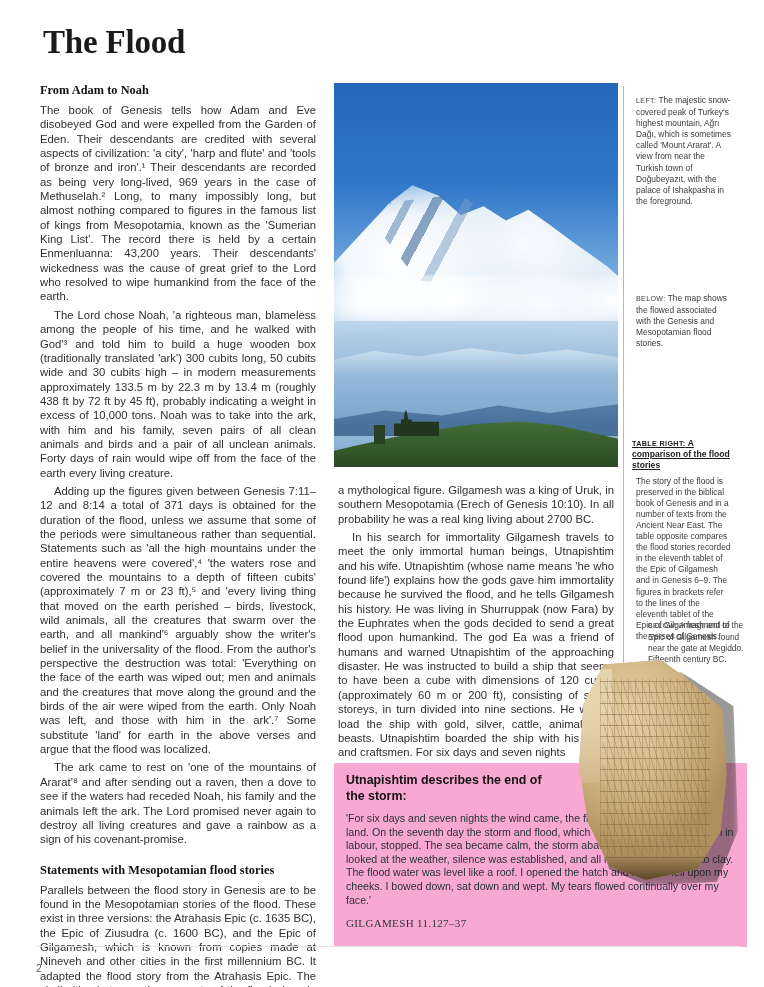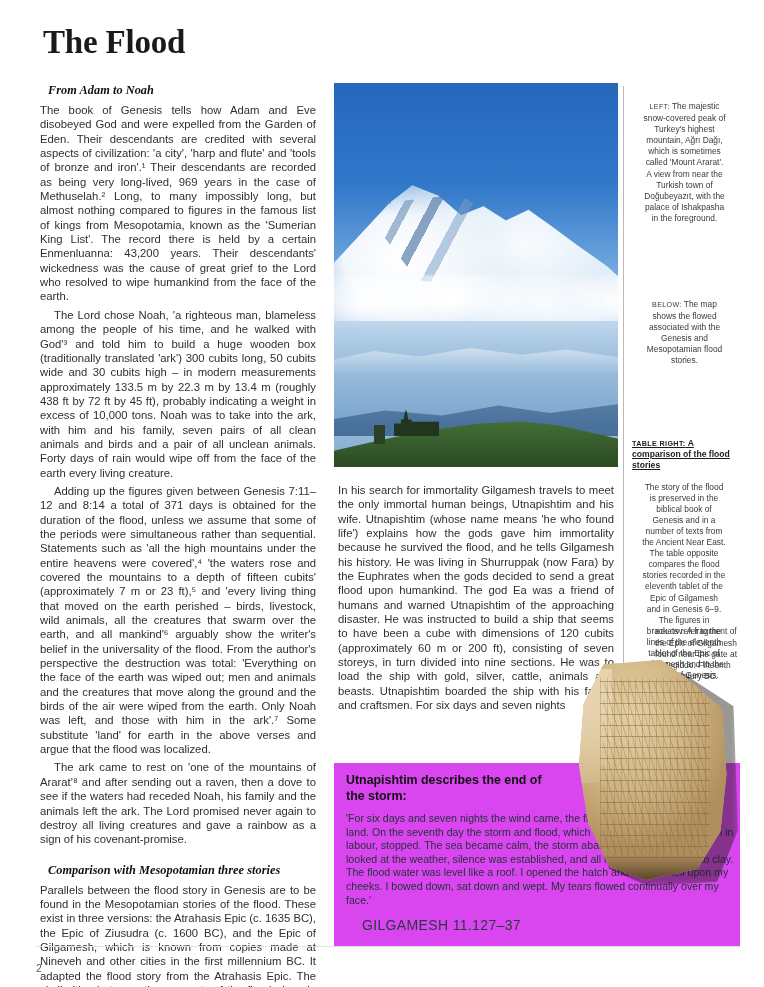--- a/index.html
+++ b/index.html
@@ -54,24 +54,23 @@
     width: 1px;
     height: 590px;
     background: #b9b9b9;
   }
 
   
   h2.sub {
     font-family: "Liberation Serif", serif;
     font-weight: bold;
     font-size: 12.3px;
-    margin: 0 0 5px 12px;
+    margin: 0 0 5px 4px;
     color: #111;
     letter-spacing: 0.05px;
-    font-style: italic;
   }
   h2.sub.spaced { margin-top: 16px; }
 
   p.body {
     margin: 4px;
     font-size: 11.3px;
     line-height: 14.35px;
     text-align: justify;
     color: #2f2f2f;
     hyphens: none;
@@ -169,22 +168,22 @@
     position: absolute; inset: 0;
     background: linear-gradient(180deg, rgba(255,255,255,.05), rgba(255,255,255,0) 30%);
     pointer-events: none;
   }
 
   
   .cap {
     font-size: 8.4px;
     line-height: 11.1px;
     color: #3a3a3a;
-    text-align: center;
-    margin: 10px;
+    text-align: left;
+    margin: 4px;
   }
   .cap .lead {
     font-size: 7.1px;
     letter-spacing: 0.35px;
   }
   .cap-block { margin-bottom: 0; }
   .cap-left   { position: absolute; left: 0; top: 8px;   width: 105px; }
   .cap-right  { position: absolute; left: 0; top: 206px; width: 105px; }
   .cap-table  { position: absolute; left: 0; top: 355px; width: 104px; }
   .cap-below  { position: absolute; left: 12px; top: 533px; width: 104px; }
@@ -259,45 +258,47 @@
     background: linear-gradient(120deg, rgba(255,248,228,.55), rgba(255,248,228,0));
   }
 
   
   .quotebox {
     position: absolute;
     left: 334px;
     top: 763px;
     width: 406px;
     height: 184px;
-    background: #d946ef;
+    background: #f9a8d4;
+    padding-left: 7px;
   }
   .quote-title {
     position: absolute;
     left: 12px; top: 10px;
     width: 210px;
     font-size: 12.4px;
     line-height: 15.5px;
     font-weight: bold;
     color: #111;
   }
   .quote-body {
     position: absolute;
     left: 12px; top: 49px;
     width: 392px;
     font-size: 10.6px;
     line-height: 13.6px;
     color: #25323a;
   }
   .quote-src {
     position: absolute;
-    left: 28px; top: 154px;
-    font-size: 14px;
+    left: 12px; top: 154px;
+    font-size: 11px;
     letter-spacing: 0.35px;
     color: #2a3840;
+    font-family: Liberation Serif, serif;
   }
 
   
   .folio {
     position: absolute;
     left: 36px;
     top: 963px;
     font-size: 10.4px;
     color: #5d5d5d;
   }
@@ -319,21 +320,21 @@
 
 <div class="col-left">
 
   <h2 class="sub">From Adam to Noah</h2>
   <p class="body noind">The book of Genesis tells how Adam and Eve disobeyed God and were expelled from the Garden of Eden. Their descendants are credited with several aspects of civilization: 'a city', 'harp and flute' and 'tools of bronze and iron'.¹ Their descendants are recorded as being very long-lived, 969 years in the case of Methuselah.² Long, to many impossibly long, but almost nothing compared to figures in the famous list of kings from Mesopotamia, known as the 'Sumerian King List'. The record there is held by a certain Enmenluanna: 43,200 years. Their descendants' wickedness was the cause of great grief to the Lord who resolved to wipe humankind from the face of the earth.</p>
 
   <p class="body noind">The Lord chose Noah, 'a righteous man, blameless among the people of his time, and he walked with God'³ and told him to build a huge wooden box (traditionally translated 'ark') 300 cubits long, 50 cubits wide and 30 cubits high – in modern measurements approximately 133.5 m by 22.3 m by 13.4 m (roughly 438 ft by 72 ft by 45 ft), probably indicating a weight in excess of 10,000 tons. Noah was to take into the ark, with him and his family, seven pairs of all clean animals and birds and a pair of all unclean animals. Forty days of rain would wipe off from the face of the earth every living creature.</p>
   <p class="body">Adding up the figures given between Genesis 7:11–12 and 8:14 a total of 371 days is obtained for the duration of the flood, unless we assume that some of the periods were simultaneous rather than sequential. Statements such as 'all the high mountains under the entire heavens were covered',⁴ 'the waters rose and covered the mountains to a depth of fifteen cubits' (approximately 7 m or 23 ft),⁵ and 'every living thing that moved on the earth perished – birds, livestock, wild animals, all the creatures that swarm over the earth, and all mankind'⁶ arguably show the writer's belief in the universality of the flood. From the author's perspective the destruction was total: 'Everything on the face of the earth was wiped out; men and animals and the creatures that move along the ground and the birds of the air were wiped from the earth. Only Noah was left, and those with him in the ark'.⁷ Some substitute 'land' for earth in the above verses and argue that the flood was localized.</p>
   <p class="body">The ark came to rest on 'one of the mountains of Ararat'⁸ and after sending out a raven, then a dove to see if the waters had receded Noah, his family and the animals left the ark. The Lord promised never again to destroy all living creatures and gave a rainbow as a sign of his covenant-promise.</p>
 
-  <h2 class="sub spaced">Comparison with Mesopotamian three stories</h2>
+  <h2 class="sub spaced">Statements with Mesopotamian flood stories</h2>
   <p class="body noind">Parallels between the flood story in Genesis are to be found in the Mesopotamian stories of the flood. These exist in three versions: the Atrahasis Epic (c. 1635 BC), the Epic of Ziusudra (c. 1600 BC), and the Epic of Gilgamesh, which is known from copies made at Nineveh and other cities in the first millennium BC. It adapted the flood story from the Atrahasis Epic. The similarities between the accounts of the flood given in Genesis and the Epic of Gilgamesh are shown in the table opposite.</p>
 
 </div>
 
 <div class="col-mid">
 
   <div class="photo">
     <div class="sky"></div>
     <div class="snowpeak"></div>
     <div class="crags"></div>
@@ -342,20 +343,21 @@
     <div class="ridge"></div>
     <div class="hills-far"></div>
     <div class="hill-green"></div>
     <div class="monastery"></div>
     <div class="tower"></div>
     <div class="wash"></div>
   </div>
 
   <div style="height:12px"></div>
 
+  <p class="body noind">a mythological figure. Gilgamesh was a king of Uruk, in southern Mesopotamia (Erech of Genesis 10:10). In all probability he was a real king living about 2700 BC.</p>
   <p class="body">In his search for immortality Gilgamesh travels to meet the only immortal human beings, Utnapishtim and his wife. Utnapishtim (whose name means 'he who found life') explains how the gods gave him immortality because he survived the flood, and he tells Gilgamesh his history. He was living in Shurruppak (now Fara) by the Euphrates when the gods decided to send a great flood upon humankind. The god Ea was a friend of humans and warned Utnapishtim of the approaching disaster. He was instructed to build a ship that seems to have been a cube with dimensions of 120 cubits (approximately 60 m or 200 ft), consisting of seven storeys, in turn divided into nine sections. He was to load the ship with gold, silver, cattle, animals and beasts. Utnapishtim boarded the ship with his family and craftsmen. For six days and seven nights</p>
 </div>
 
 <div class="col-right">
 
   <div class="cap-left cap-block">
     <p class="cap"><span class="lead">LEFT:</span><span> The majestic snow-covered peak of Turkey's highest mountain, Ağrı Dağı, which is sometimes called 'Mount Ararat'. A view from near the Turkish town of Doğubeyazıt, with the palace of Ishakpasha in the foreground.</span></p>
   </div>
 
   <div class="cap-right cap-block">

